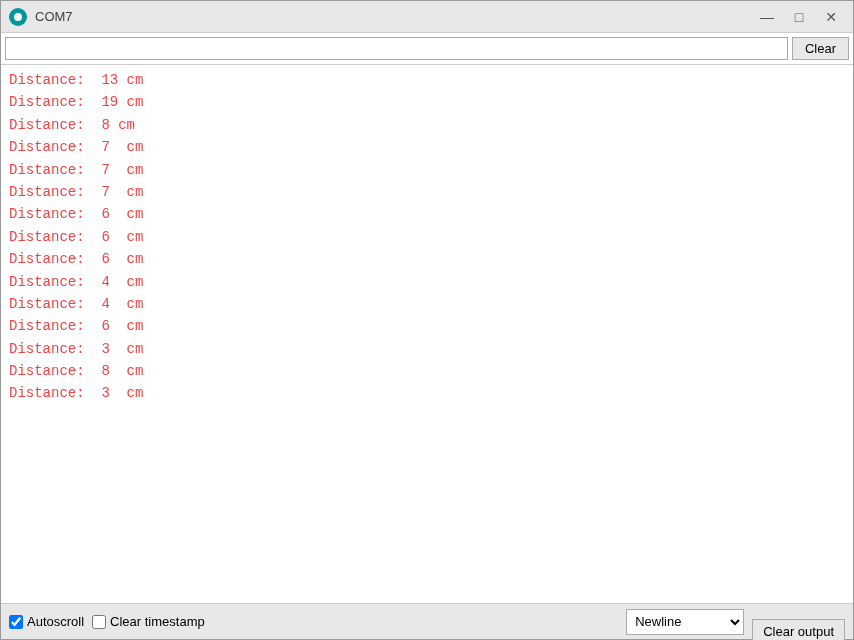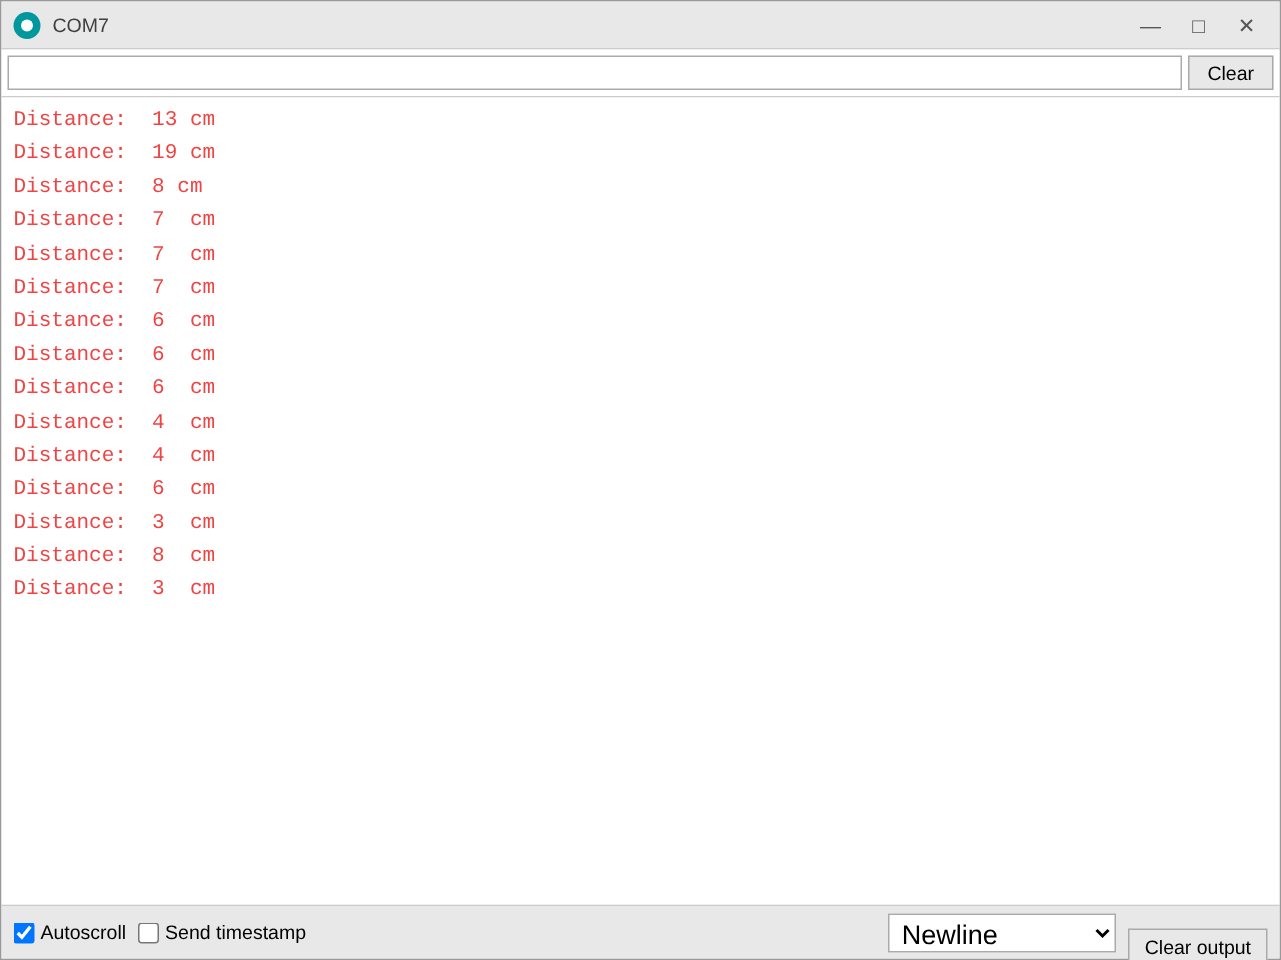--- a/index.html
+++ b/index.html
@@ -179,21 +179,21 @@
     }
 
     .spacer {
       flex: 1;
     }
 
     .select-dropdown {
       height: 26px;
       border: 1px solid #aaa;
       background: #fff;
-      font-size: 18px;
+      font-size: 13px;
       padding: 2px 4px;
       cursor: pointer;
     }
 
     .clear-btn {
       background: #e8e8e8;
       border: 1px solid #aaa;
       padding: 3px 10px;
       cursor: pointer;
       font-size: 13px;
@@ -242,21 +242,21 @@
       </div>
   </div>
 
   <div class="status-bar">
     <label class="autoscroll-check">
       <input type="checkbox" checked="" style="">
       <span>Autoscroll</span>
     </label>
     <label class="timestamp-check">
       <input type="checkbox" style="">
-      <span>Send timestamp</span>
+      <span>Clear timestamp</span>
     </label>
     <div class="spacer"></div>
     <select class="select-dropdown">
       
     <option>Newline</option><option>No line ending</option><option>Carriage return</option><option>Both NL &amp; CR</option></select>
     <button class="clear-btn">Clear output</button>
   </div>
 </div>
 
 </body></html>

